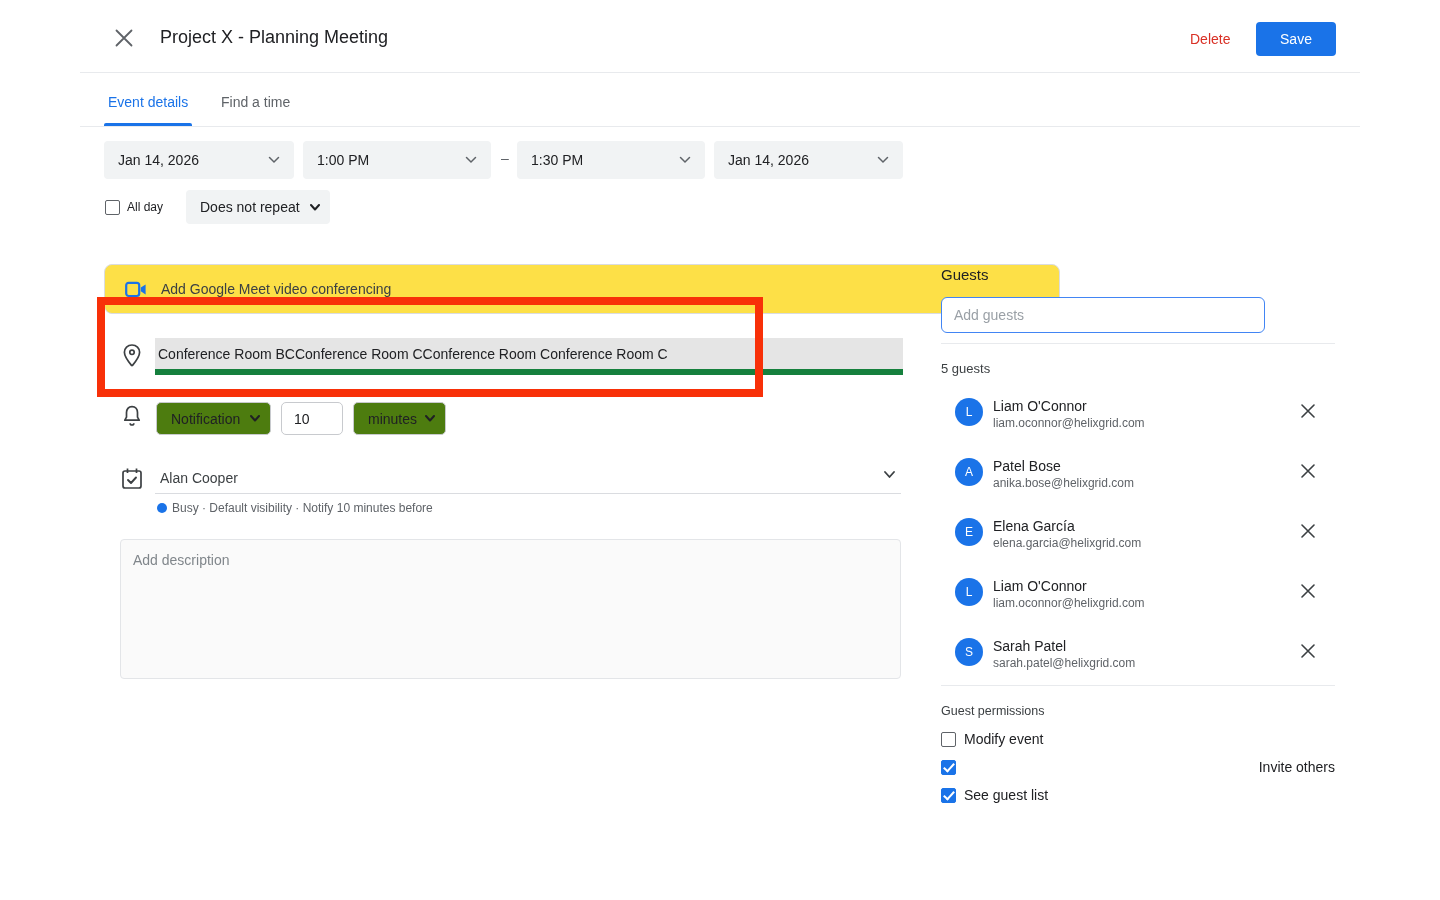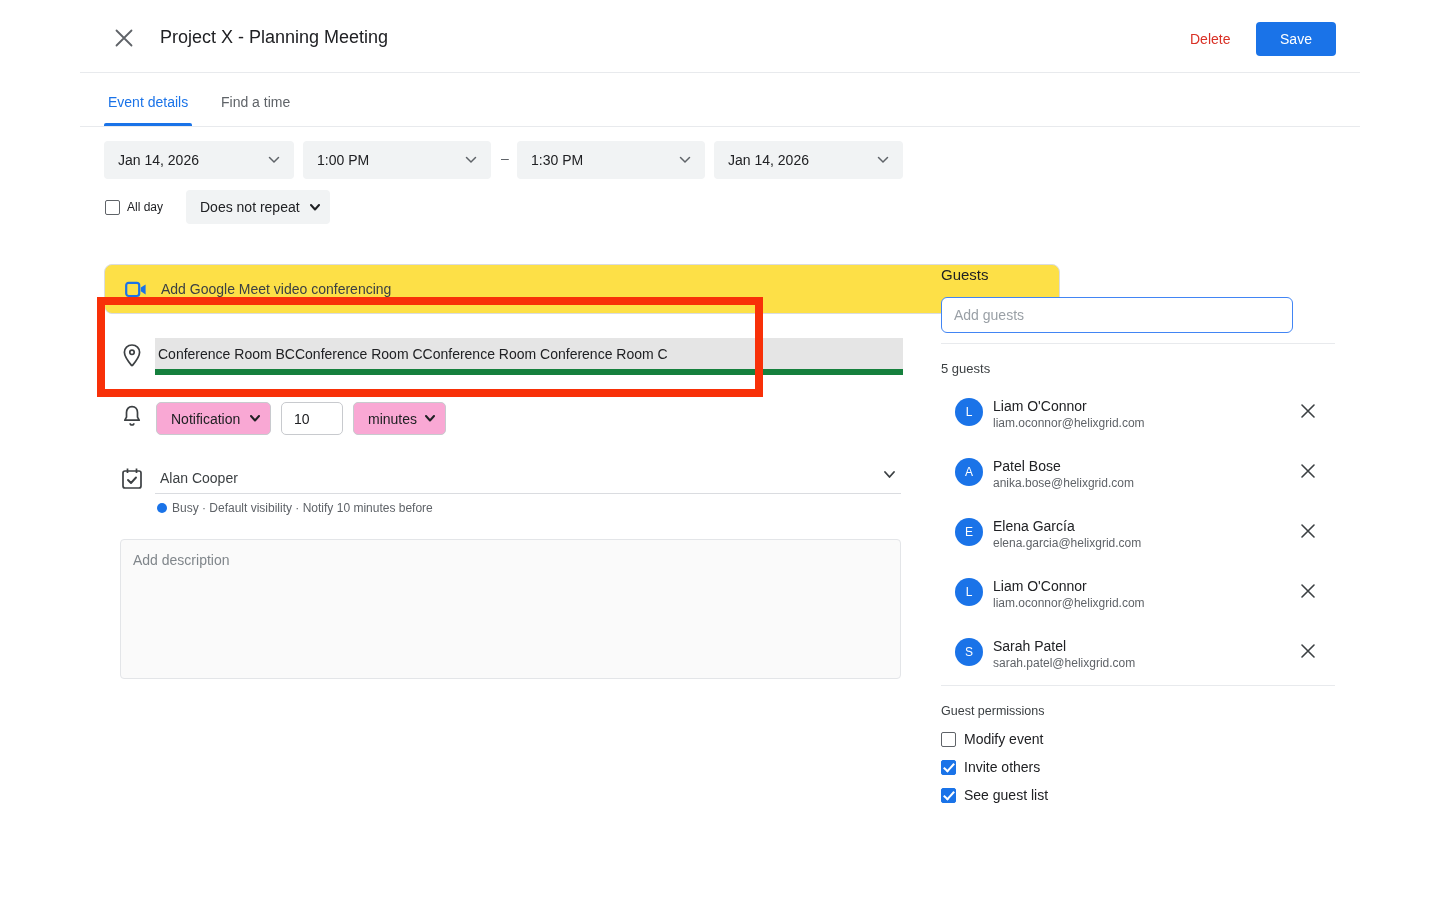--- a/index.html
+++ b/index.html
@@ -49,21 +49,21 @@
   .pin-icon { left:121px; top:343px; }
   .location-input { left:155px; top:338px; width:748px; height:37px; background:#e5e5e5; border:none;
     border-bottom:6px solid #15803d; font-size:14px; color:#202124; padding:0 8px 0 3px;
     font-family:"Liberation Sans", sans-serif; }
 
   
   .annotation-box { left:97px; top:297px; width:666px; height:100px; border:8px solid #f83008; pointer-events:none; }
 
   
   .bell-icon { left:122px; top:404px; }
-  .outline-select { top:402px; height:33px; background:#f9a8d4; border:1px solid #c8cace; border-radius:5px;
+  .outline-select { top:402px; height:33px; background:#4d7c0f; border:1px solid #c8cace; border-radius:5px;
     display:flex; align-items:center; justify-content:space-between; padding:0 10px 0 14px; font-size:14px; color:#202124; cursor:pointer; }
   .notif-type { left:156px; width:115px; }
   .notif-amount { left:281px; top:402px; width:62px; height:33px; background:#fff; border:1px solid #c8cace;
     border-radius:5px; font-size:14px; color:#202124; padding:0 12px; font-family:"Liberation Sans", sans-serif; }
   .notif-unit { left:353px; width:93px; }
 
   
   .cal-icon { left:121px; top:467px; }
   .owner-name { left:160px; top:470px; font-size:14px; color:#3c4043; }
   .owner-chevron { left:884px; top:471px; }
@@ -73,21 +73,21 @@
 
   
   .description-box { left:120px; top:539px; width:781px; height:140px; background:#fafafa; border:1px solid #e3e5e8;
     border-radius:4px; resize:none; padding:12px; font-size:14px; color:#202124;
     font-family:"Liberation Sans", sans-serif; }
   .description-box::placeholder { color:#80868b; }
   .location-input::placeholder, .guest-input::placeholder { color:#9aa0a6; }
 
   
   .guests-title { left:941px; top:266px; font-size:15px; color:#202124; }
-  .guest-input { left:941px; top:297px; width:352px; height:36px; border:1.5px solid #4285f4; border-radius:6px;
+  .guest-input { left:941px; top:297px; width:324px; height:36px; border:1.5px solid #4285f4; border-radius:6px;
     font-size:14px; padding:0 12px; color:#202124; font-family:"Liberation Sans", sans-serif; }
   .guests-divider1 { left:941px; top:343px; width:394px; height:1px; background:#e8eaed; }
   .guest-count { left:941px; top:361px; font-size:13px; color:#3c4043; }
   .guest-row { left:941px; width:394px; height:44px; }
   .guest-avatar { position:absolute; left:14px; top:0; width:28px; height:28px; border-radius:50%;
     background:#1a73e8; color:#fff; font-size:12px; display:flex; align-items:center; justify-content:center; }
   .guest-name { position:absolute; left:52px; top:0px; font-size:14px; color:#202124; }
   .guest-email { position:absolute; left:52px; top:18px; font-size:12px; color:#5f6368; }
   .guest-remove { position:absolute; left:358px; top:4px; width:18px; height:18px; display:flex;
     align-items:center; justify-content:center; cursor:pointer; }
@@ -285,21 +285,21 @@
       </div>
   </div>
 
   <div class="abs guests-divider2"></div>
 
   <div class="abs perm-title">Guest permissions</div>
   <div class="abs perm-row" style="top:729px;">
     <div class="checkbox"></div>
     <div class="perm-label">Modify event</div>
   </div>
-  <div class="abs perm-row" style="top:757px;">
+  <div class="abs perm-row" style="top:757px;justify-content:space-between;">
     <div class="checkbox checked"></div>
     <div class="perm-label">Invite others</div>
   </div>
   <div class="abs perm-row" style="top:785px;">
     <div class="checkbox checked"></div>
     <div class="perm-label">See guest list</div>
   </div>
 
 </div>
 

